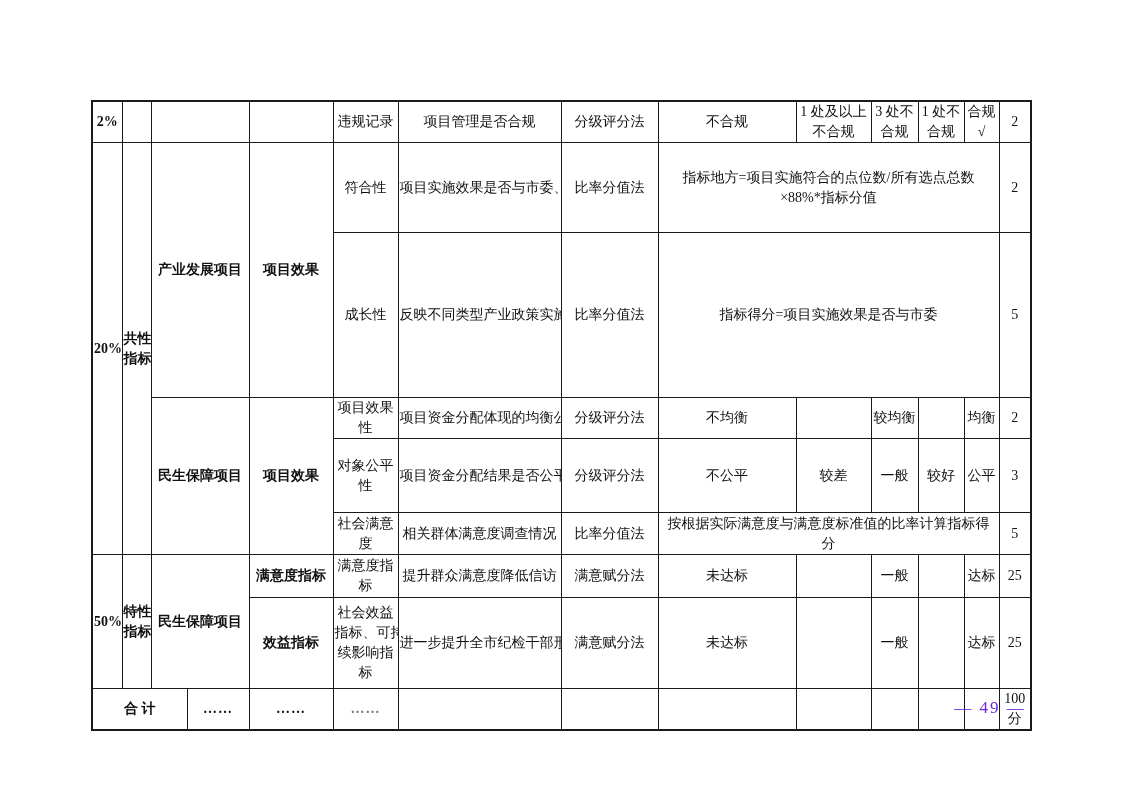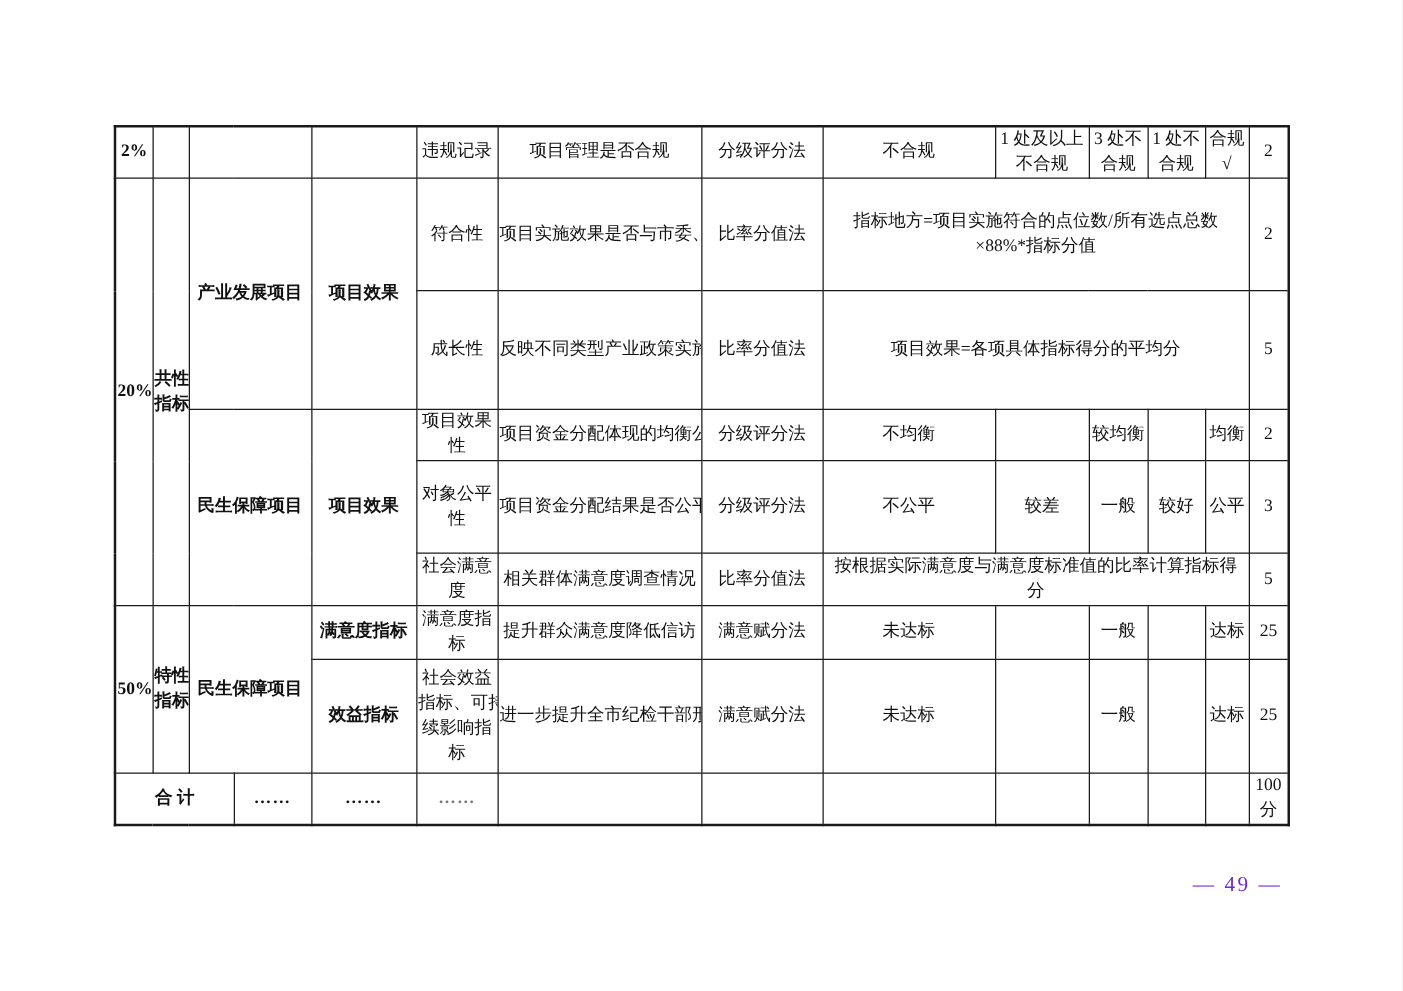--- a/index.html
+++ b/index.html
@@ -105,25 +105,25 @@
       <td class="b" colspan="2" rowspan="2">产业发展项目</td>
       <td class="b" rowspan="2">项目效果</td>
       <td>符合性</td>
       <td class="desc">项目实施效果是否与市委、市政府重大产业政策、规划布局、资金投向等匹配吻合</td>
       <td>比率分值法</td>
       <td class="formula" colspan="5">指标地方=项目实施符合的点位数/所有选点总数
 ×88%*指标分值</td>
       <td class="score">2</td>
     </tr>
 
-    <tr style="height:95px">
+    <tr style="height:165px">
       <td>成长性</td>
       <td class="desc">反映不同类型产业政策实施对相关行业企业成长性的促进作用，主要反映支持对象的创新、创造、创业能力情况，产业结构情况，持续盈利能力情况。</td>
       <td>比率分值法</td>
-      <td class="formula" colspan="5">项目效果=各项具体指标得分的平均分</td>
+      <td class="formula" colspan="5">指标得分=项目实施效果是否与市委</td>
       <td class="score">5</td>
     </tr>
 
     <tr style="height:40px">
       <td class="b" colspan="2" rowspan="3">民生保障项目</td>
       <td class="b" rowspan="3">项目效果</td>
       <td>项目效果
 性</td>
       <td class="desc">项目资金分配体现的均衡公平情况</td>
       <td>分级评分法</td>

